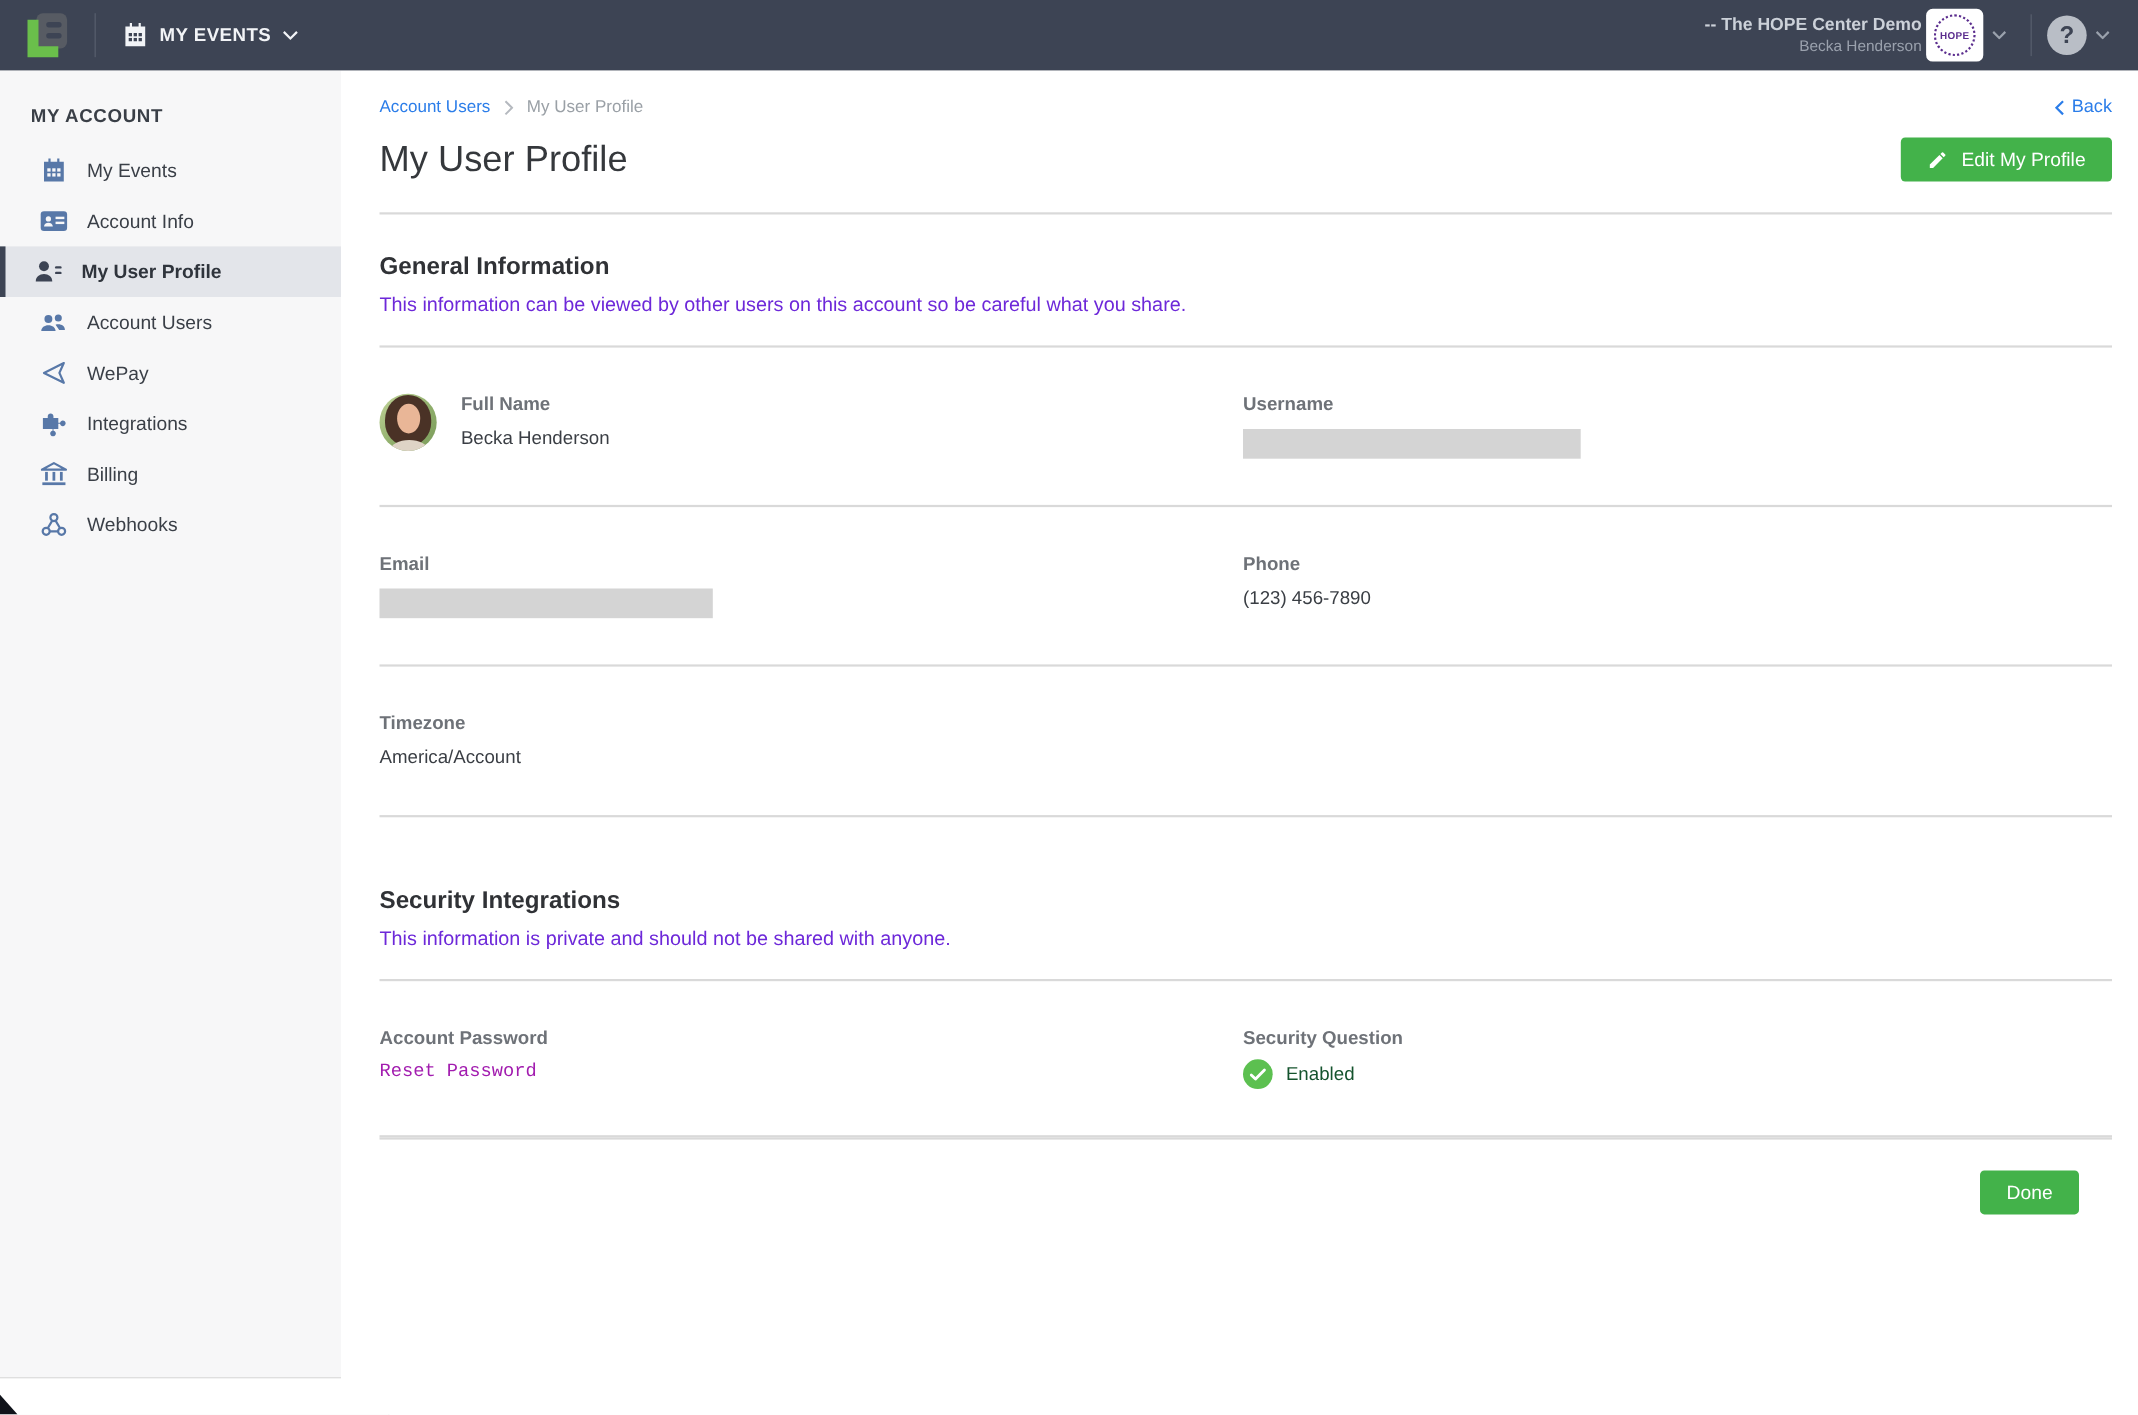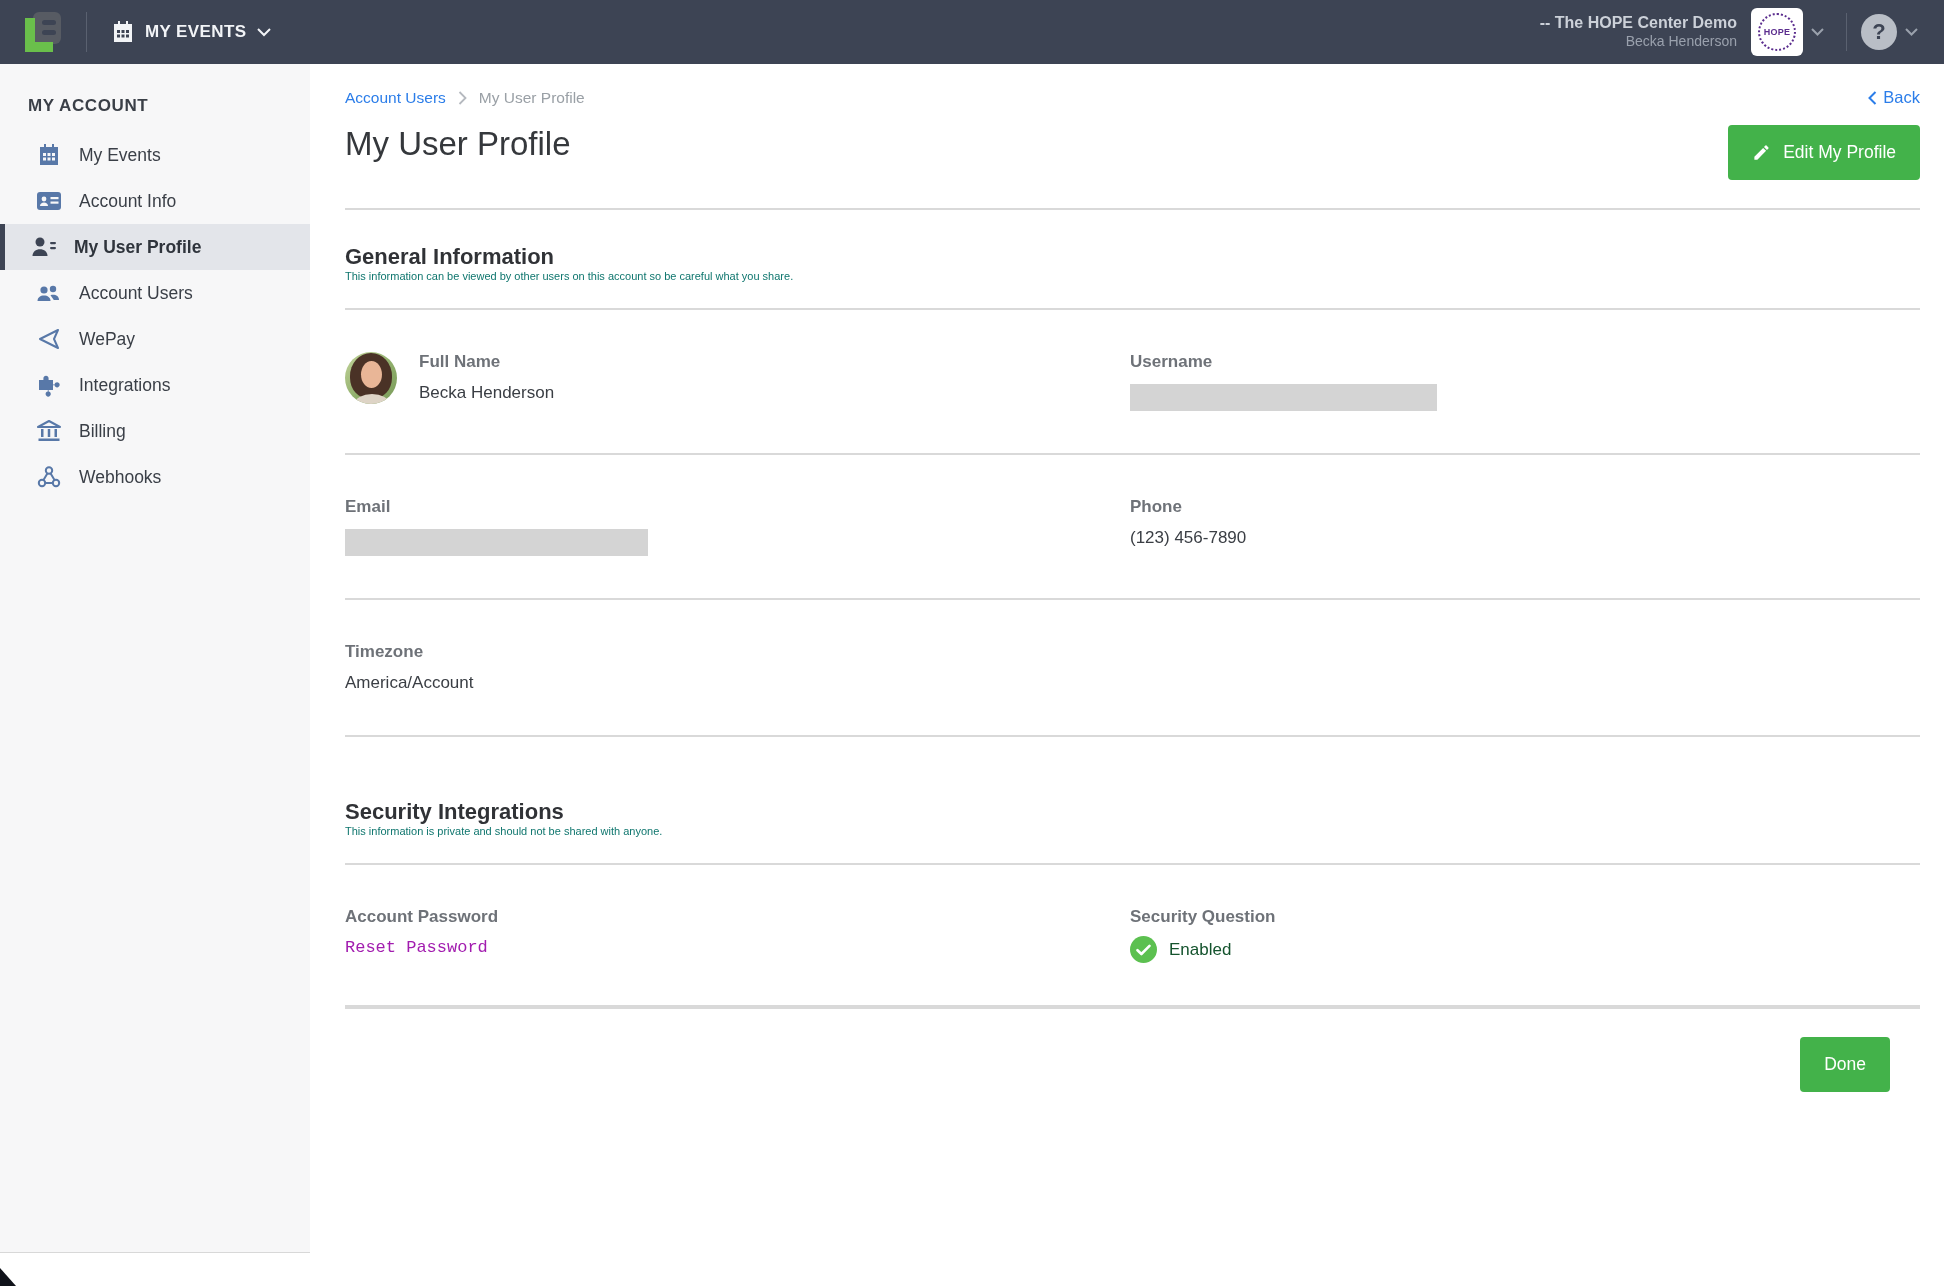--- a/index.html
+++ b/index.html
@@ -7,21 +7,21 @@
   body { font-family:"Liberation Sans", sans-serif; background:#fff; position:relative; }
 
   
   .topbar { position:absolute; top:0; left:0; width:1944px; height:64px;
     background:#3d4454; display:flex; align-items:center; z-index:10; }
   .brand { width:86px; height:64px; display:flex; align-items:center; justify-content:center; cursor:pointer; }
   .tb-vdiv { width:1px; height:40px; background:#5a6170; }
   .nav-events { display:flex; align-items:center; gap:10px; margin-left:24px; background:none; border:none;
     color:#f2f4f7; font-family:inherit; font-size:17px; font-weight:bold; letter-spacing:.4px; cursor:pointer; }
   .topbar-right { margin-left:auto; display:flex; align-items:center; padding-right:18px; }
-  .acct-meta { text-align:right; margin-right:14px; line-height:1.25; }
+  .acct-meta { text-align:right; margin-right:4px; line-height:1.25; }
   .acct-name { color:#ccd1d9; font-size:16px; font-weight:bold; }
   .acct-user { color:#9aa1ad; font-size:14px; }
   .org-avatar { width:52px; height:48px; background:#fff; border:none; border-radius:6px;
     display:flex; align-items:center; justify-content:center; cursor:pointer; }
   .org-ring { width:38px; height:38px; border:2px dotted #5b2d8e; border-radius:50%;
     display:flex; align-items:center; justify-content:center; color:#5b2d8e; font-size:9px; font-weight:bold; letter-spacing:.3px; }
   .chev { margin:0 8px; display:flex; align-items:center; }
   .tb-vdiv2 { width:1px; height:38px; background:#5a6170; margin:0 14px; }
   .help-btn { width:36px; height:36px; border-radius:50%; background:#b9bec6; border:none;
     color:#3d4454; font-size:22px; font-weight:bold; cursor:pointer; display:flex; align-items:center; justify-content:center; }
@@ -44,26 +44,26 @@
   .main { position:absolute; top:64px; left:310px; width:1634px; height:1222px; background:#fff;
     padding:0 24px 0 35px; }
   .crumb-row { display:flex; align-items:center; justify-content:space-between; padding-top:24px; }
   .breadcrumb { display:flex; align-items:center; gap:12px; font-size:15.5px; }
   .crumb-link { color:#2b7de9; text-decoration:none; cursor:pointer; }
   .crumb-cur { color:#9aa0a6; }
   .back-link { display:flex; align-items:center; gap:6px; color:#2b7de9; font-size:16.5px; text-decoration:none; cursor:pointer; }
   .title-row { display:flex; align-items:flex-start; justify-content:space-between; margin-top:18px; }
   .page-title { font-size:33px; font-weight:normal; color:#35383c; }
   .btn-green { display:flex; align-items:center; gap:12px; background:#43b24a; color:#fff; border:none;
-    border-radius:4px; font-family:inherit; font-size:17.5px; padding:10px 24px; height:55px; cursor:pointer; }
+    border-radius:4px; font-family:inherit; font-size:17.5px; padding:10px 24px; height:40px; cursor:pointer; }
   .divider { height:2px; background:#d9d9d9; }
   .div-mt { margin-top:28px; }
   .sec-title { font-size:22px; font-weight:bold; color:#303236; margin-top:34px; }
   .sec-title.security { margin-top:62px; }
-  .sec-sub { font-size:11px; color:#0f766e; margin-bottom:26px; }
+  .sec-sub { font-size:18px; color:#6d28d9; margin-top:12px; margin-bottom:26px; }
   .field-row { display:grid; grid-template-columns:785px 1fr; padding:42px 0; }
   .flabel { font-size:17px; font-weight:bold; color:#6e7278; }
   .fvalue { font-size:17px; color:#3a3e44; margin-top:11px; }
   .fvalue.link { color:#a21caf; cursor:pointer;font-family:Liberation Mono, monospace; }
   .redacted { height:27px; background:#d4d4d4; margin-top:12px; }
   .redacted.w-username { width:307px; }
   .redacted.w-email { width:303px; }
   .with-avatar { display:flex; gap:22px; align-items:flex-start; }
   .avatar-photo { width:52px; height:52px; border-radius:50%; overflow:hidden; position:relative;
     background:linear-gradient(135deg,#c3d49a 0%,#8fae6b 55%,#7a9b5a 100%); flex-shrink:0; }

